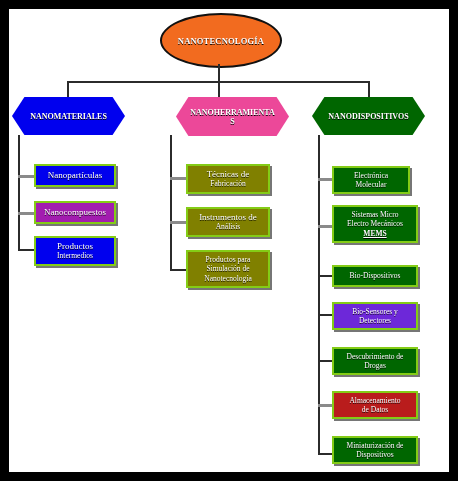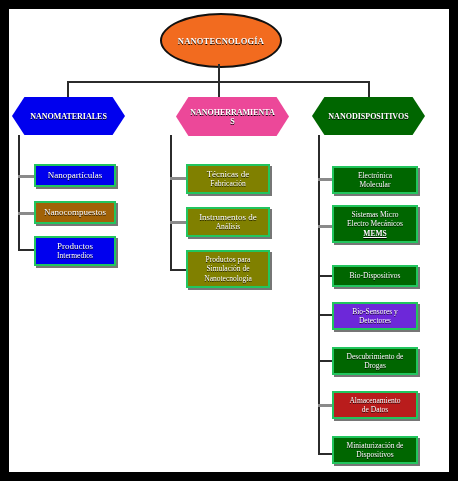--- a/index.html
+++ b/index.html
@@ -54,21 +54,21 @@
     color:#ffffff;font-weight:bold;
     clip-path:polygon(11% 0%, 89% 0%, 100% 50%, 89% 100%, 11% 100%, 0% 50%);
     filter:drop-shadow(2px 2px 0px rgba(40,40,40,.65));
   }
   .hex .cap{font-size:8px;line-height:9px;text-shadow:0 1px 0 #000;padding:0 10px;}
 
   
   .box{
     position:absolute;
     box-sizing:border-box;
-    border:2px solid #22c55e;
+    border:2px solid #84cc16;
     display:flex;align-items:center;justify-content:center;
     text-align:center;
     color:#ffffff;
     box-shadow:2px 2px 0 rgba(60,60,60,.70);
   }
   .box .cap{
     font-size:8px;line-height:9.5px;
     padding:0 3px;
     text-shadow:0 1px 0 rgba(0,0,0,.85);
   }
@@ -118,21 +118,21 @@
   <div class="ln lnv" style="left:18px;top:135px;width:2px;height:116px;"></div>
   <div class="ln lnh lngray" style="left:18px;top:175px;width:18px;height:3px;"></div>
   <div class="ln lnh lngray" style="left:18px;top:212px;width:18px;height:3px;"></div>
   <div class="ln lnh" style="left:18px;top:249px;width:18px;height:2px;"></div>
 
   <div class="box" style="left:34px;top:164px;width:82px;height:23px;background:#0000EE;">
     <span class="cap">
       <span class="l1">Nanopartículas</span>
     </span>
   </div>
-  <div class="box" style="left:34px;top:201px;width:82px;height:23px;background:#a16207;justify-content:center;">
+  <div class="box" style="left:34px;top:201px;width:82px;height:23px;background:#a21caf;justify-content:center;">
     <span class="cap">
       <span class="l1">Nanocompuestos</span>
     </span>
   </div>
   <div class="box" style="left:34px;top:236px;width:82px;height:30px;background:#0000EE;">
     <span class="cap">
       <span class="l1">Productos</span>
       <span class="l2">Intermedios</span>
     </span>
   </div>
@@ -164,21 +164,21 @@
 
   <div class="ln lnv" style="left:318px;top:135px;width:2px;height:320px;"></div>
   <div class="ln lnh lngray" style="left:318px;top:178px;width:16px;height:3px;"></div>
   <div class="ln lnh lngray" style="left:318px;top:225px;width:16px;height:3px;"></div>
   <div class="ln lnh" style="left:318px;top:275px;width:16px;height:2px;"></div>
   <div class="ln lnh" style="left:318px;top:314px;width:16px;height:2px;"></div>
   <div class="ln lnh" style="left:318px;top:360px;width:16px;height:2px;"></div>
   <div class="ln lnh lngray" style="left:318px;top:404px;width:16px;height:3px;"></div>
   <div class="ln lnh" style="left:318px;top:453px;width:16px;height:2px;"></div>
 
-  <div class="box" style="left:332px;top:166px;width:86px;height:28px;background:#006600;">
+  <div class="box" style="left:332px;top:166px;width:78px;height:28px;background:#006600;">
     <span class="cap">
       <span class="l2">Electrónica</span>
       <span class="l2">Molecular</span>
     </span>
   </div>
   <div class="box" style="left:332px;top:205px;width:86px;height:38px;background:#006600;">
     <span class="cap">
       <span class="l2">Sistemas Micro</span>
       <span class="l2">Electro Mecánicos</span>
       <span class="l3">MEMS</span>

